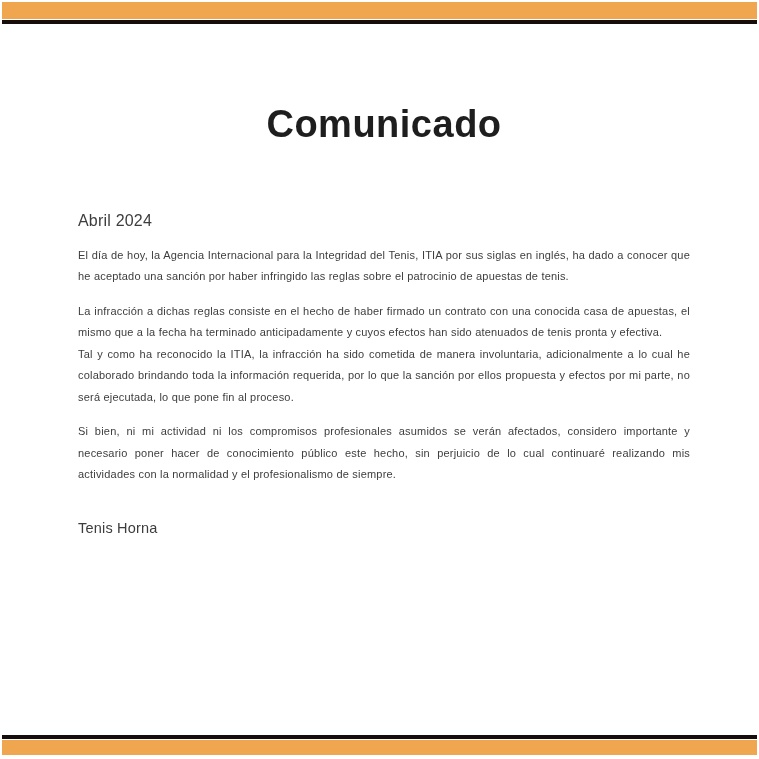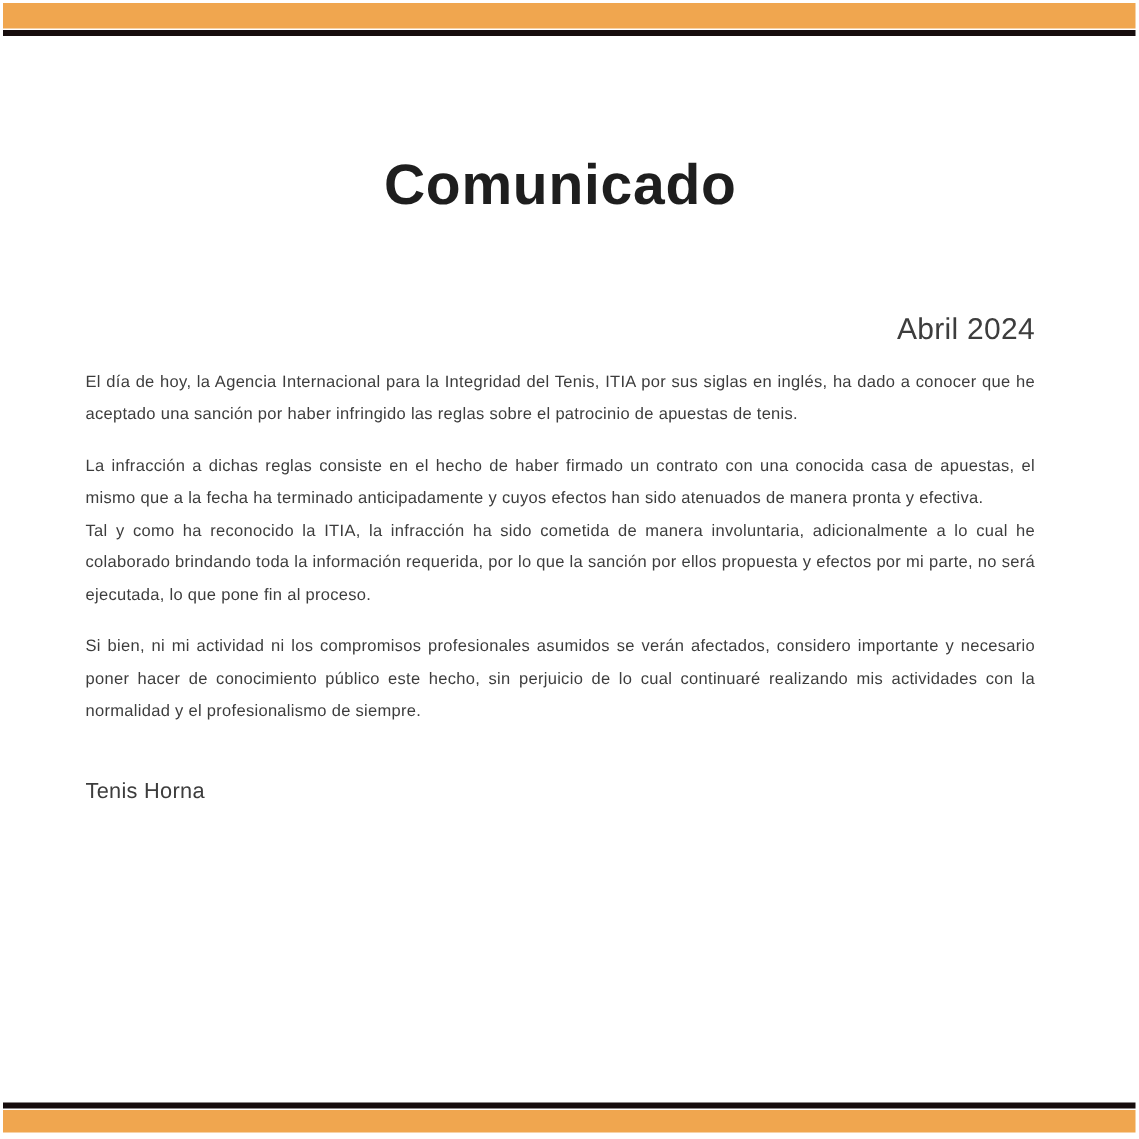--- a/index.html
+++ b/index.html
@@ -25,41 +25,40 @@
   }
   
   .bar { position: absolute; left: 2px; right: 2px; }
   .bar-orange-top { top: 2px;  height: 17px; background: var(--accent-orange); }
   .bar-black-top  { top: 20px; height: 4px;  background: var(--bar-black); }
   .bar-black-bottom  { top: 735px; height: 4px;  background: var(--bar-black); }
   .bar-orange-bottom { top: 740px; height: 15px; background: var(--accent-orange); }
   
   .content {
     position: absolute;
-    left: 57px;
+    left: 78px;
     right: 69px;
     top: 102px;
   }
   .title {
     margin: 0;
     font-size: 38px;
     line-height: 44px;
     font-weight: 700;
     letter-spacing: 0.5px;
     text-align: center;
     color: var(--title-text);
     font-family: "Liberation Sans", sans-serif;
   }
   .date {
     margin: 64px 0 13px 0;
-    font-size: 20px;
+    font-size: 16px;
     line-height: 21.5px;
     color: var(--body-text);
     letter-spacing: 0.2px;
-    text-align: right;
   }
   .para {
     margin: 0 0 13px 0;
     font-size: 11px;
     line-height: 21.5px;
     color: var(--body-text);
     letter-spacing: 0.2px;
     text-align: justify;
   }
   .para.tight { margin-bottom: 0; }
@@ -79,21 +78,21 @@
   <div class="bar bar-orange-top"></div>
   <div class="bar bar-black-top"></div>
 
   <div class="content">
     <h1 class="title">Comunicado</h1>
 
     <p class="date">Abril 2024</p>
 
     <p class="para">El día de hoy, la Agencia Internacional para la Integridad del Tenis, ITIA por sus siglas en inglés, ha dado a conocer que he aceptado una sanción por haber infringido las reglas sobre el patrocinio de apuestas de tenis.</p>
 
-    <p class="para tight">La infracción a dichas reglas consiste en el hecho de haber firmado un contrato con una conocida casa de apuestas, el mismo que a la fecha ha terminado anticipadamente y cuyos efectos han sido atenuados de manera pronta y efectiva.</p>
+    <p class="para tight">La infracción a dichas reglas consiste en el hecho de haber firmado un contrato con una conocida casa de apuestas, el mismo que a la fecha ha terminado anticipadamente y cuyos efectos han sido atenuados de tenis pronta y efectiva.</p>
 
     <p class="para">Tal y como ha reconocido la ITIA, la infracción ha sido cometida de manera involuntaria, adicionalmente a lo cual he colaborado brindando toda la información requerida, por lo que la sanción por ellos propuesta y efectos por mi parte, no será ejecutada, lo que pone fin al proceso.</p>
 
     <p class="para">Si bien, ni mi actividad ni los compromisos profesionales asumidos se verán afectados, considero importante y necesario poner hacer de conocimiento público este hecho, sin perjuicio de lo cual continuaré realizando mis actividades con la normalidad y el profesionalismo de siempre.</p>
 
     <p class="signature">Tenis Horna</p>
   </div>
 
   <div class="bar bar-black-bottom"></div>
   <div class="bar bar-orange-bottom"></div>

